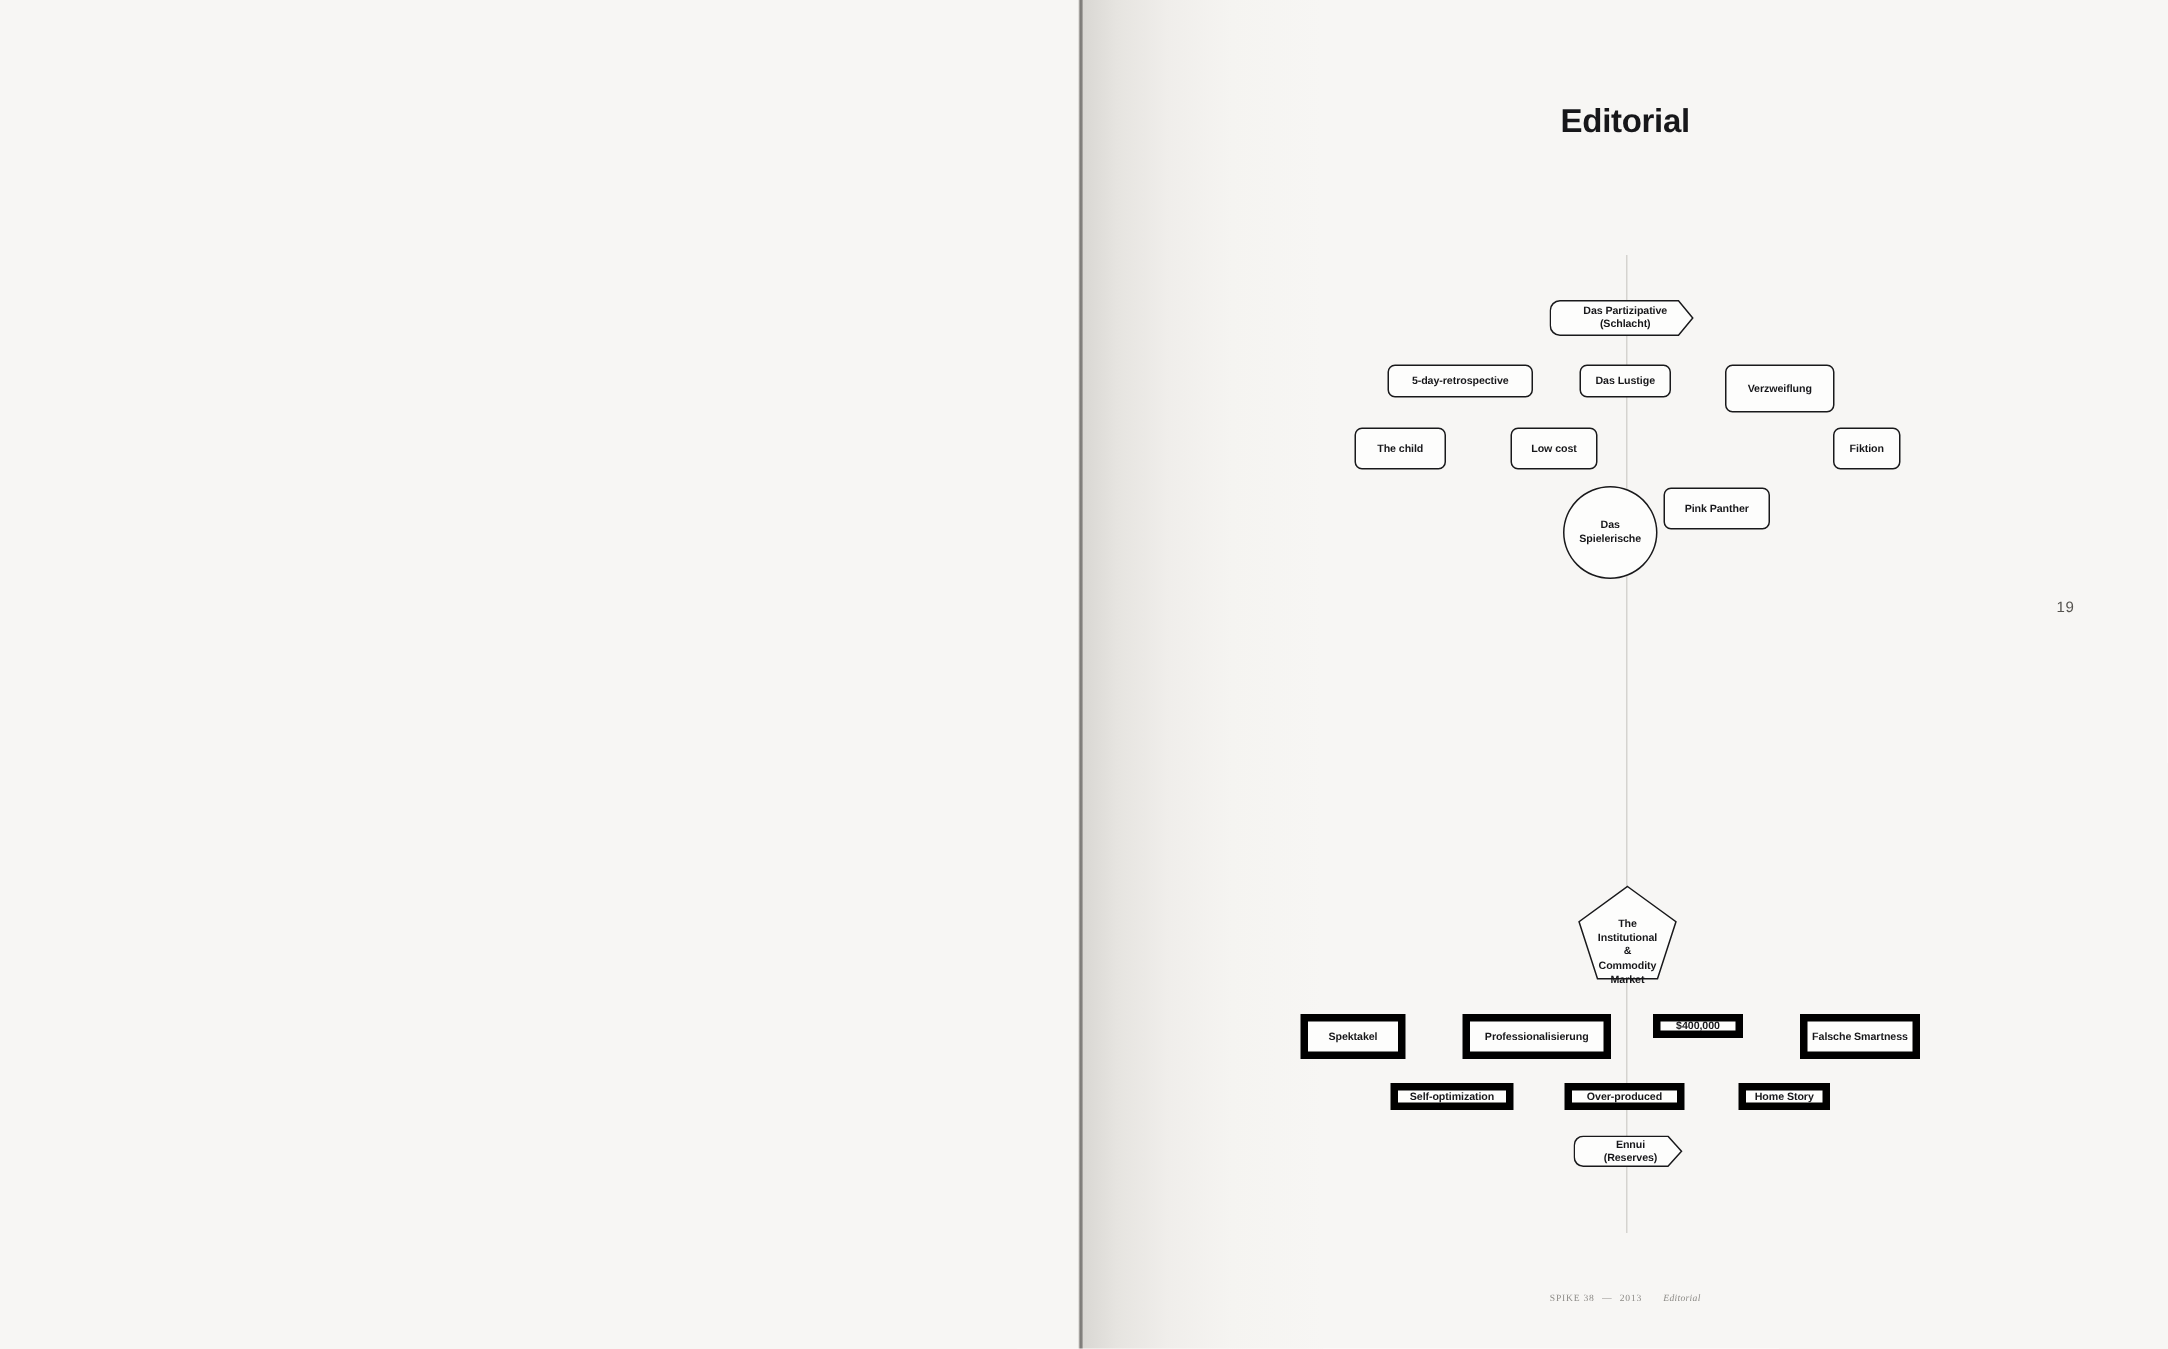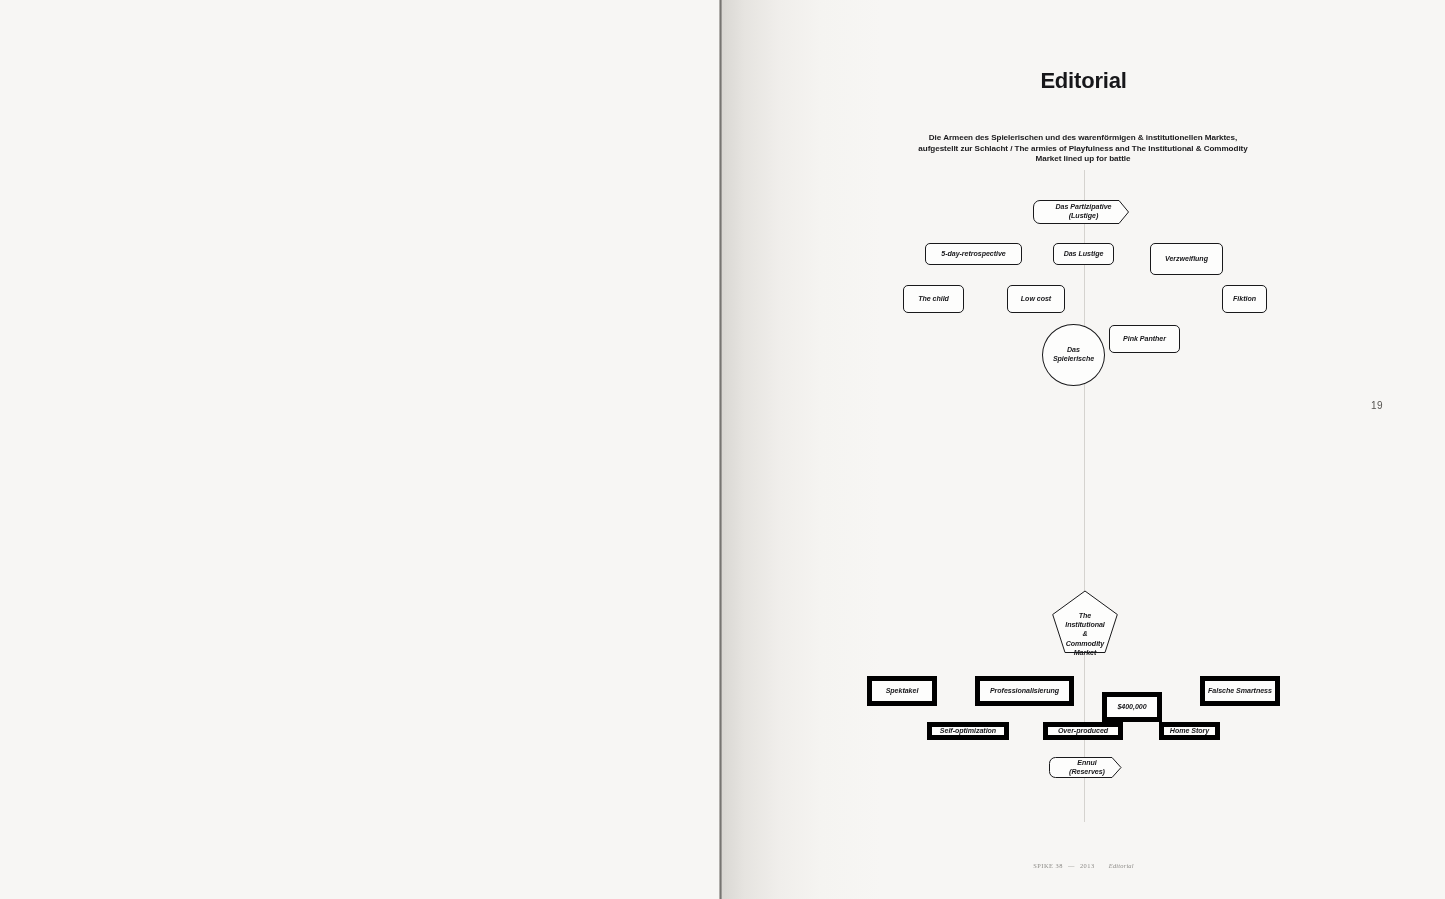--- a/index.html
+++ b/index.html
@@ -127,21 +127,20 @@
     align-items: center;
     justify-content: center;
     text-align: center;
     font-size: 7.1px;
     font-weight: bold;
     line-height: 1.22;
     color: #17171a;
     letter-spacing: -0.05px;
     background: #fdfdfc;
     white-space: nowrap;
-    font-style: italic;
   }
 
   
   .node.rounded {
     border: 1px solid #19191b;
     border-radius: 5px;
   }
 
   
   .node.rect {
@@ -199,35 +198,34 @@
 <div class="spread">
 
   <div class="page-left"></div>
   <div class="gutter-shadow"></div>
   <div class="gutter-line"></div>
 
   <div class="page-right">
 
     <div class="page-title">Editorial</div>
 
-    <div class="intro">Die Armeen des Spielerischen und des warenförmigen &amp; institutionellen Marktes, aufgestellt zur Schlacht / The armies of Playfulness and The Institutional &amp; Commodity Market lined up for battle</div>
 
     <div class="page-number">19</div>
 
     <div class="diagram">
 
       <div class="spine-line"></div>
 
       <div class="node banner" style="left:311px; top:200px; width:101px; height:24px;">
         <svg class="banner-svg" width="101" height="24" viewBox="0 0 101 24">
           <path d="M 7 0.5 L 86 0.5 L 95.5 12 L 86 23.5 L 7 23.5 A 6.5 6.5 0 0 1 0.5 17 L 0.5 7 A 6.5 6.5 0 0 1 7 0.5 Z"></path>
         </svg>
         <div class="banner-label">
           <span>Das Partizipative</span><br>
-          <span>(Lustige)</span>
+          <span>(Schlacht)</span>
         </div>
       </div>
 
       <div class="node rounded" style="left:203px; top:243px; width:97px; height:22px;">
         <span>5-day-retrospective</span>
       </div>
       <div class="node rounded" style="left:331px; top:243px; width:61px; height:22px;">
         <span>Das Lustige</span>
       </div>
       <div class="node rounded" style="left:428px; top:243px; width:73px; height:32px;">
@@ -266,21 +264,21 @@
           <span>Market</span>
         </div>
       </div>
 
       <div class="node rect" style="left:145px; top:676px; width:70px; height:30px;">
         <span>Spektakel</span>
       </div>
       <div class="node rect" style="left:253px; top:676px; width:99px; height:30px;">
         <span>Professionalisierung</span>
       </div>
-      <div class="node rect" style="left:380px; top:692px; width:60px; height:30px;">
+      <div class="node rect" style="left:380px; top:676px; width:60px; height:16px;">
         <span>$400,000</span>
       </div>
       <div class="node rect" style="left:478px; top:676px; width:80px; height:30px;">
         <span>Falsche Smartness</span>
       </div>
 
       <div class="node rect" style="left:205px; top:722px; width:82px; height:18px;">
         <span>Self-optimization</span>
       </div>
       <div class="node rect" style="left:321px; top:722px; width:80px; height:18px;">

